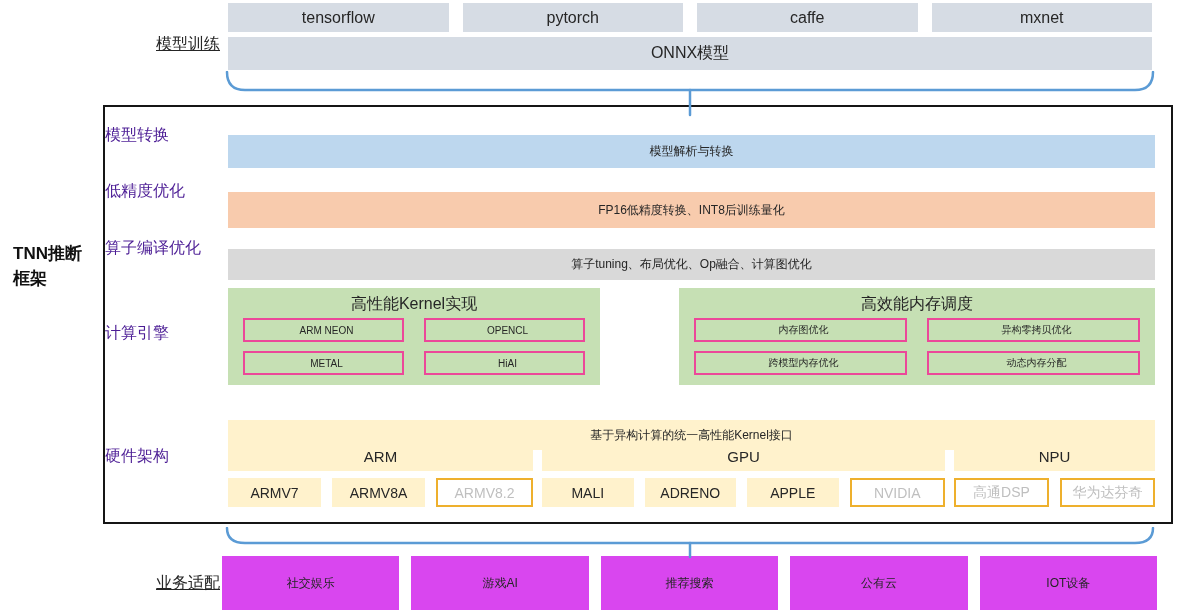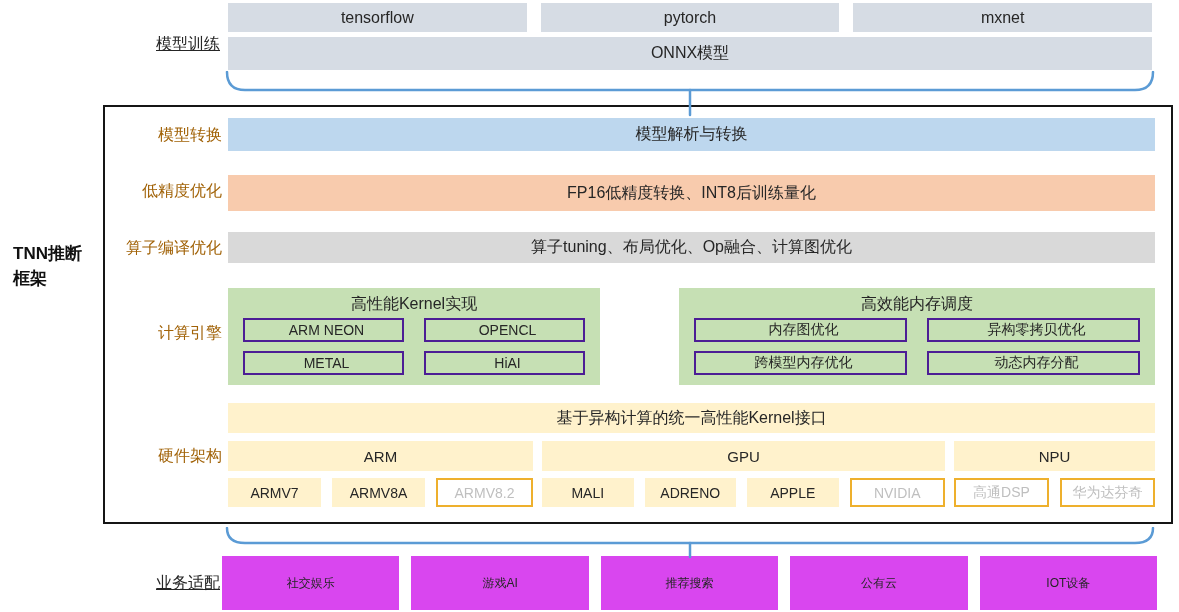--- a/index.html
+++ b/index.html
@@ -25,36 +25,36 @@
   
   .main-box {
     position:absolute; left:103px; top:105px; width:1070px; height:419px;
     box-sizing:border-box; border:2px solid #151515; background:#fff;
   }
   .tnn-title {
     position:absolute; left:13px; top:241px; width:92px; text-align:left;
     font-size:17px; font-weight:bold; line-height:25px; color:#111;
     white-space:pre-line;
   }
-  .row-label { position:absolute; left:0; width:117px; text-align:right; font-size:16px; color:#a16207; }
+  .row-label { position:absolute; left:0; width:117px; text-align:left; font-size:16px; color:#4c1d95; }
   .bar {
     position:absolute; left:123px; width:927px;
-    display:flex; align-items:center; justify-content:center; font-size:16px;
+    display:flex; align-items:center; justify-content:center; font-size:12px;margin-top:17px;
   }
   .bar.blue   { background:#bdd7ee; }
   .bar.orange { background:#f8cbad; }
   .bar.gray   { background:#d9d9d9; }
   .bar.yellow { background:#fff2cc; }
   
   .green-group { position:absolute; top:181px; height:97px; background:#c6e0b4; box-sizing:border-box; }
   .green-title { height:30px; line-height:31px; text-align:center; font-size:16px; }
   .green-grid { display:grid; grid-template-columns:1fr 1fr; column-gap:20px; row-gap:9px; padding:0 15px; }
   .green-chip {
-    height:24px; box-sizing:border-box; border:2px solid #4c1d95; background:#c6e0b4;
-    display:flex; align-items:center; justify-content:center; font-size:14px;padding-left:6px;
+    height:24px; box-sizing:border-box; border:2px solid #ec4899; background:#c6e0b4;
+    display:flex; align-items:center; justify-content:center; font-size:10px;padding-left:6px;
   }
   
   .hw-grid { position:absolute; left:123px; top:334px; width:927px; display:grid; grid-template-columns:305px 403px 1fr; column-gap:9px; }
   .hw-header { height:30px; background:#fff2cc; display:flex; align-items:center; justify-content:center; font-size:15px; }
   .hw-chips { display:flex; gap:11px; margin-top:7px; }
   .chip {
     flex:1; height:29px; box-sizing:border-box;
     display:flex; align-items:center; justify-content:center; font-size:14px;
   }
   .chip.filled { background:#fff2cc; }
@@ -66,20 +66,21 @@
 </head>
 <body>
 
 <div class="canvas">
 
   <div class="side-label" style="top:31px; line-height:26px;">模型训练</div>
 
   <div class="fw-row">
     <div class="fw-box">tensorflow</div>
     <div class="fw-box">pytorch</div>
+    <div class="fw-box">caffe</div>
     <div class="fw-box">mxnet</div>
   </div>
 
   <div class="onnx-bar">ONNX模型</div>
 
   <svg class="brace" style="left:225px; top:71px;" width="930" height="46" viewBox="0 0 930 46">
     <path d="M2,1 Q2,19 20,19 L910,19 Q928,19 928,1"></path>
     <path d="M465,19 L465,44"></path>
   </svg>
 

